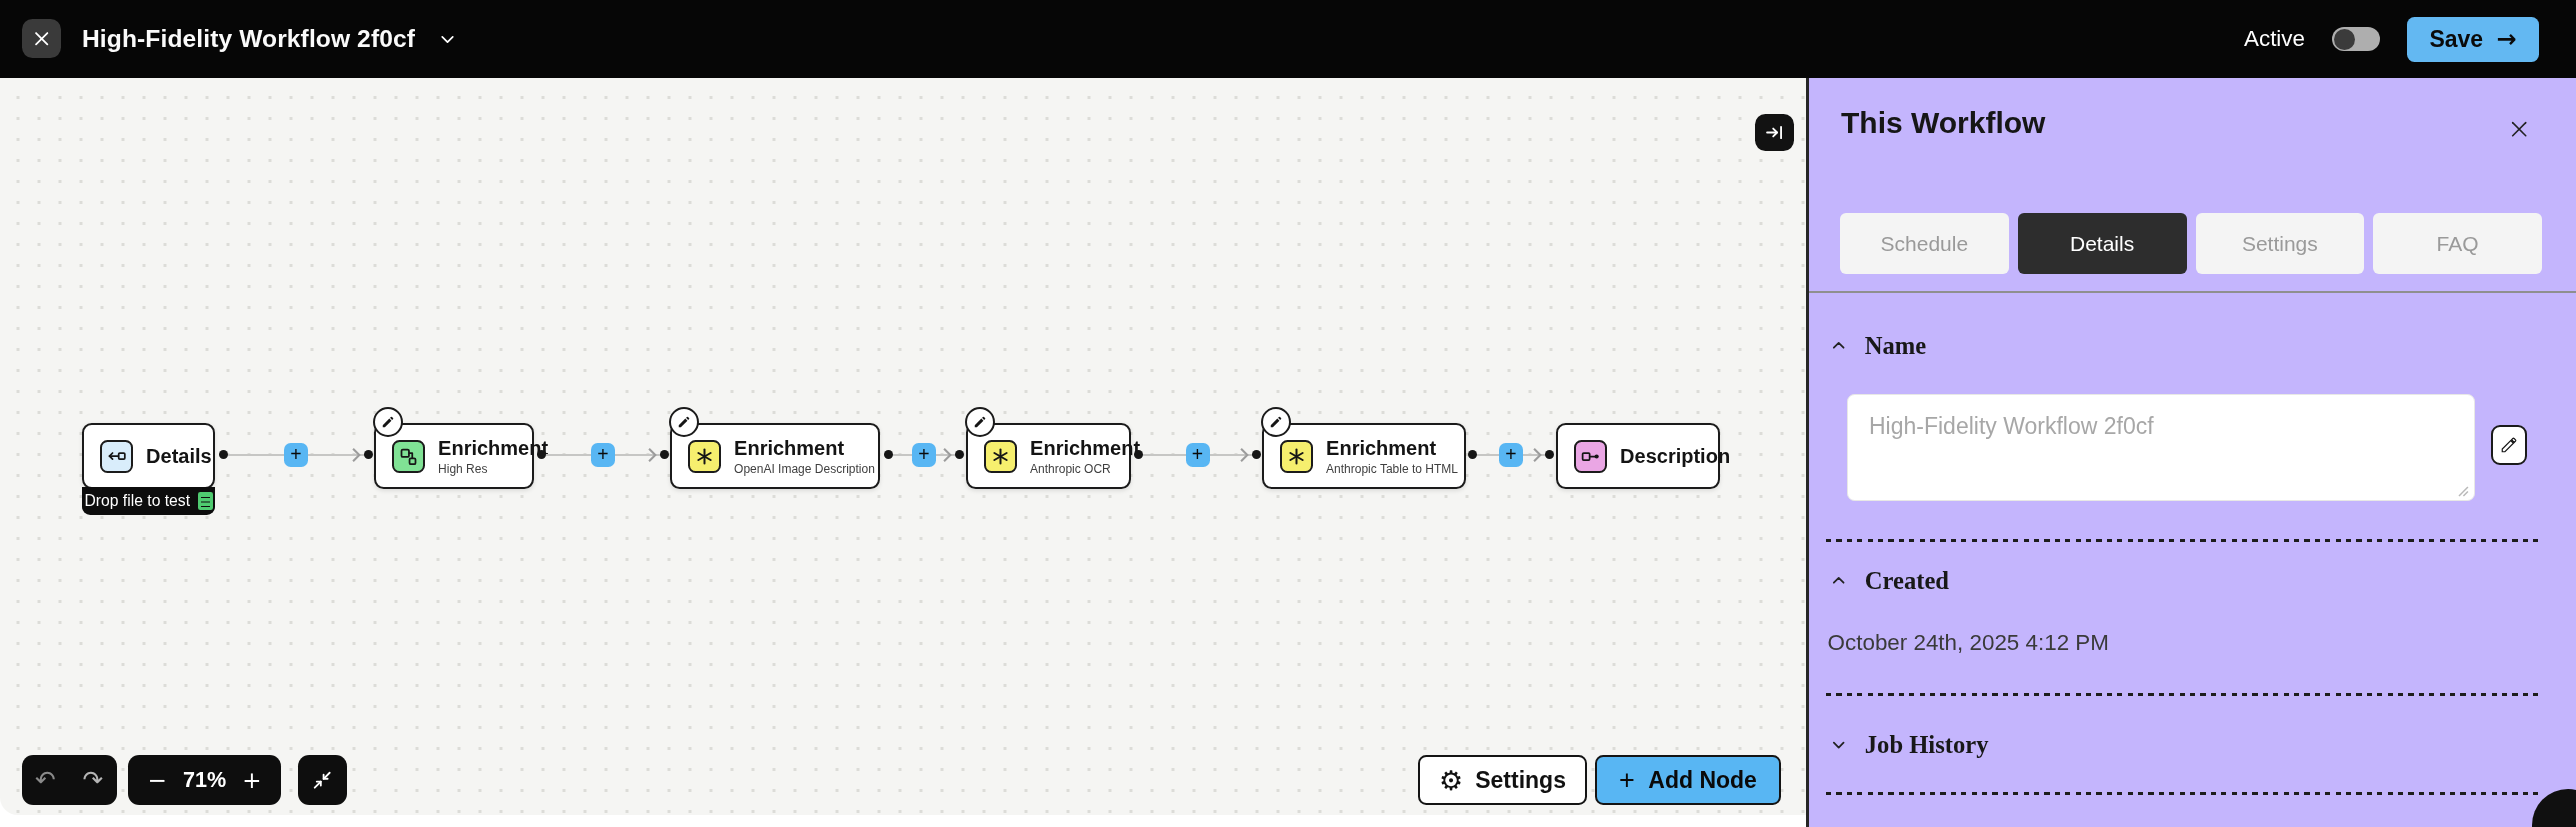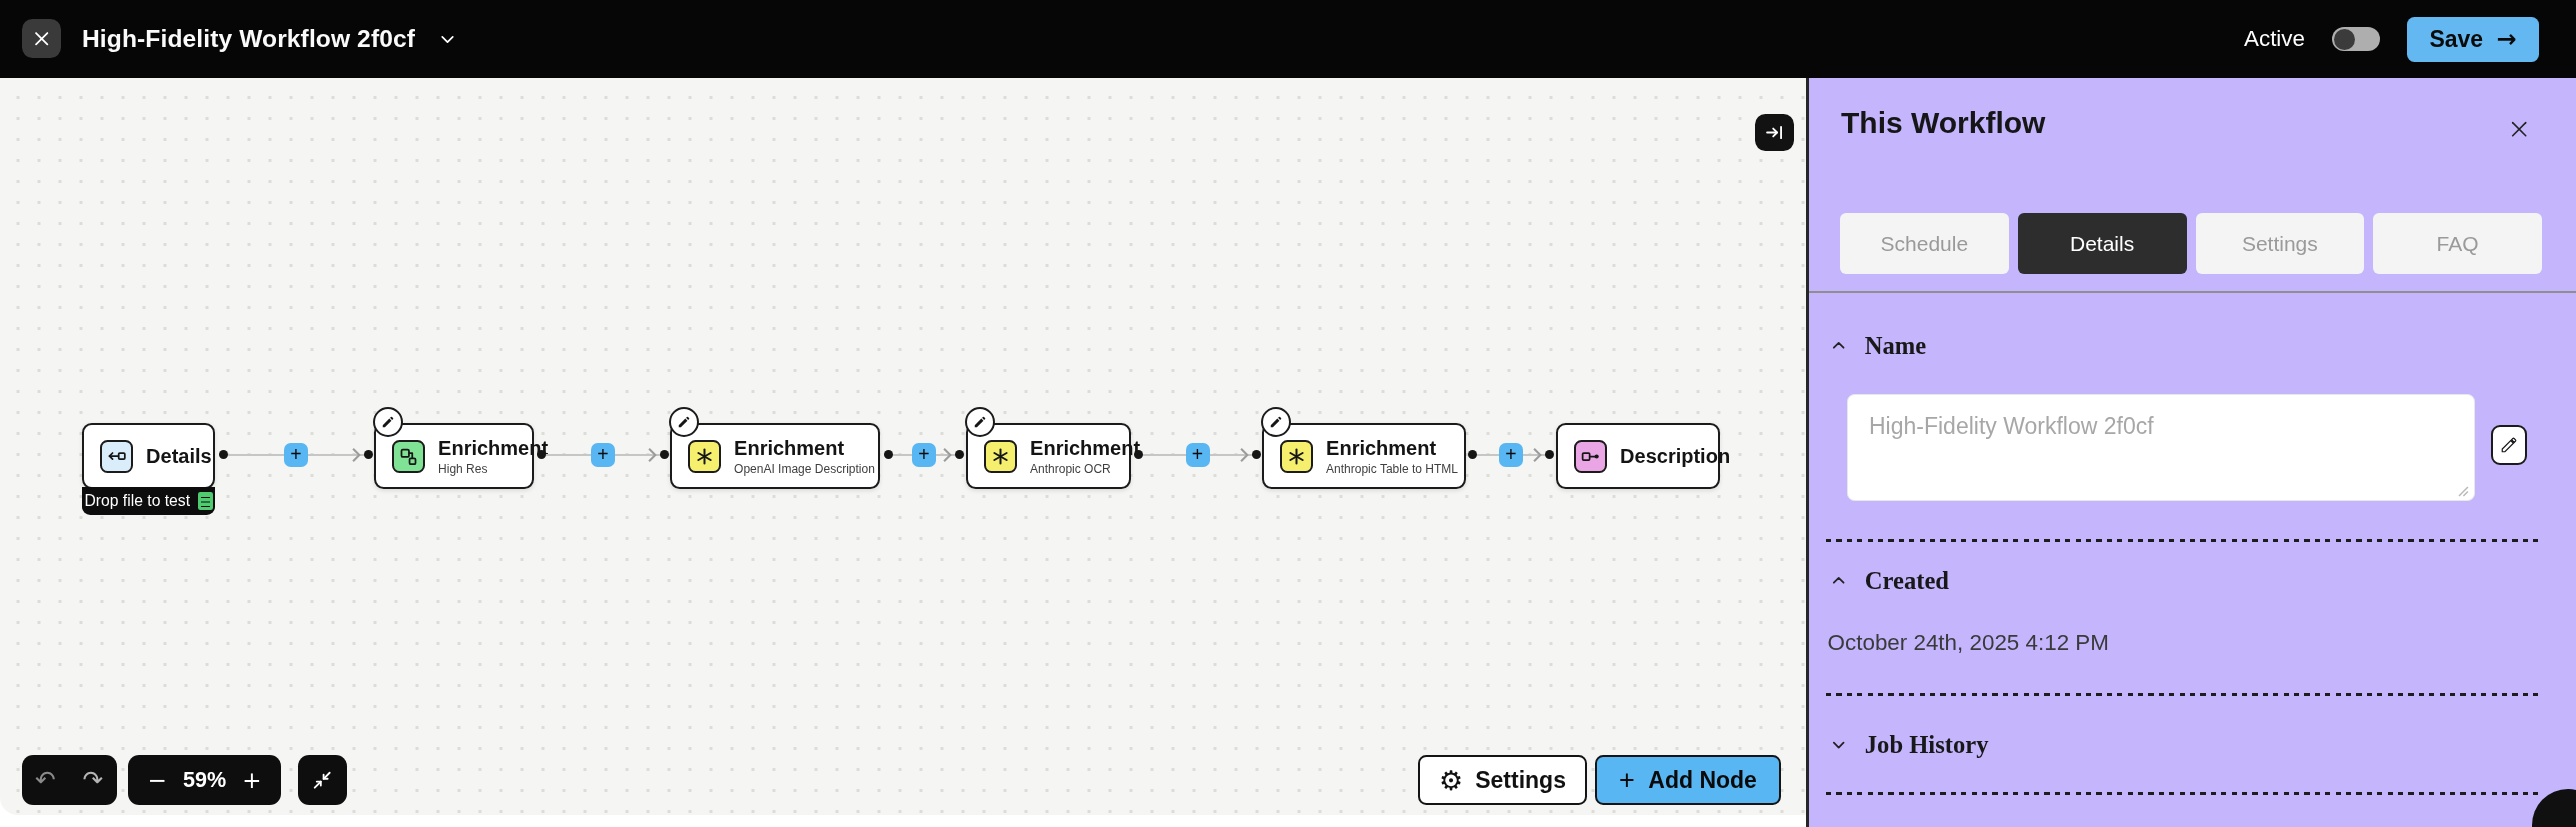--- a/index.html
+++ b/index.html
@@ -319,21 +319,21 @@
       <div class="dot end"></div>
       <div class="plus">+</div>
     </div>
 
     <div class="pill pill-undo">
       <span class="glyph-undo">↶</span>
       <span class="glyph-redo">↷</span>
     </div>
     <div class="pill pill-zoom">
       <span class="zoom-sign">−</span>
-      <span class="zoom-val">59%</span>
+      <span class="zoom-val">71%</span>
       <span class="zoom-sign">+</span>
     </div>
     <div class="pill pill-fit">
       <span>
         <svg width="22.4" height="22.4" viewBox="0 0 24 24">
             <g stroke="#ffffff" stroke-width="2" fill="none" stroke-linecap="round" stroke-linejoin="round">
               <line x1="20" y1="4" x2="13.5" y2="10.5"></line>
               <polyline points="13.5,6.2 13.5,10.5 17.8,10.5"></polyline>
               <line x1="4" y1="20" x2="10.5" y2="13.5"></line>
               <polyline points="10.5,17.8 10.5,13.5 6.2,13.5"></polyline>

